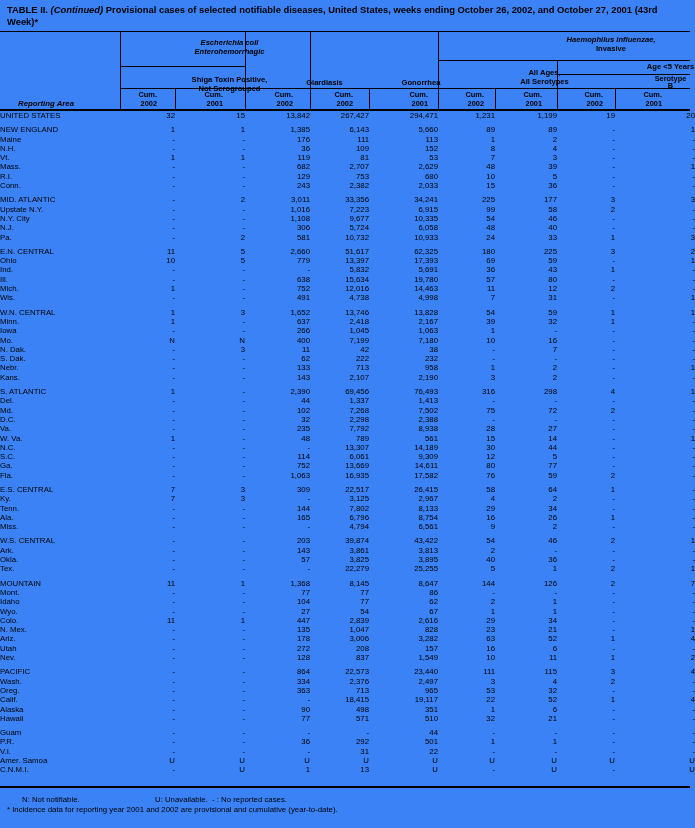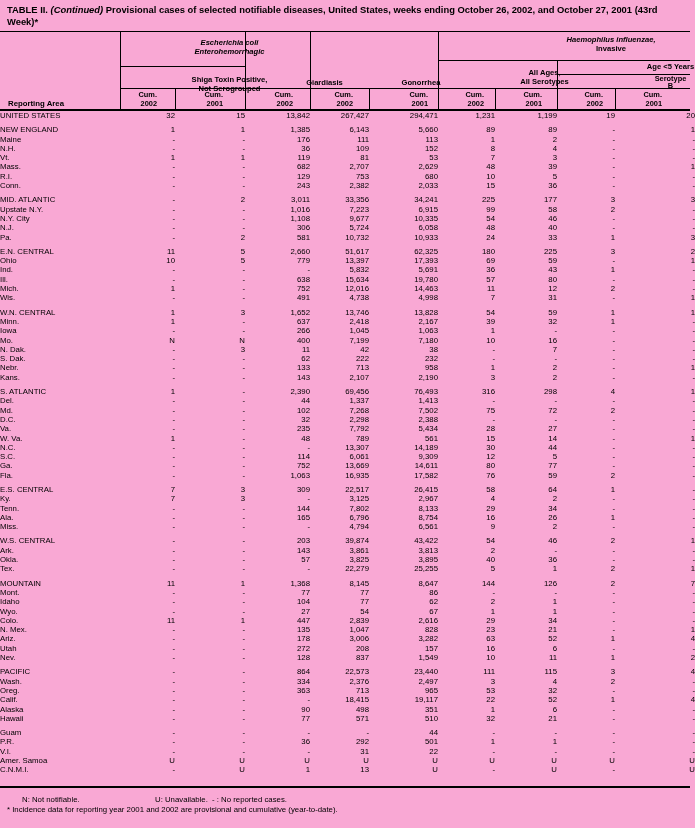--- a/index.html
+++ b/index.html
@@ -1,17 +1,17 @@
 <!DOCTYPE html>
 <html><head>
 <meta charset="utf-8">
 <style>
   html,body{margin:0;padding:0;background:#fff;}
   body{width:695px;height:828px;font-family:"Liberation Sans",sans-serif;color:#000;}
-  .page{position:relative;width:695px;height:828px;background:#f9a8d4;overflow:hidden;}
+  .page{position:relative;width:695px;height:828px;background:#3b82f6;overflow:hidden;}
   .title{position:absolute;left:7px;top:4px;width:680px;font-size:9.4px;font-weight:bold;line-height:11.5px;}
   .title .it{font-style:italic;}
   .hdr{position:absolute;left:0;top:31px;width:695px;height:80px;}
   .ln{position:absolute;background:#000;}
   .hlbl{position:absolute;font-size:7.6px;font-weight:bold;text-align:center;line-height:9px;padding-left:47px;}
   .hlbl .it{font-style:italic;}
   .sb{line-height:6.8px;font-size:7.4px;}
   .ralbl{position:absolute;font-size:7.8px;font-weight:bold;}
   .cum{position:absolute;width:50px;font-size:7.4px;font-weight:bold;text-align:right;line-height:9px;}
   table.body{position:absolute;top:111px;left:0;width:695px;border-collapse:collapse;table-layout:fixed;}
@@ -66,21 +66,21 @@
     </div>
     <div class="hlbl" style="left:438px;top:37px;width:119px;">
       <div>All Ages,</div>
       <div>All Serotypes</div>
     </div>
     <div class="hlbl" style="left:557px;top:31px;width:133px;">Age &lt;5 Years</div>
     <div class="hlbl sb" style="left:557px;top:45px;width:133px;">
       <div>Serotype</div>
       <div>B</div>
     </div>
-    <div class="ralbl" style="left:8px;bottom:3px;">Reporting Area</div>
+    <div class="ralbl" style="left:18px;bottom:3px;font-style:italic;">Reporting Area</div>
 
     <div class="cum" style="left:107px;top:59px;">
         <div>Cum.</div>
         <div>2002</div>
       </div>
     <div class="cum" style="left:173px;top:59px;">
         <div>Cum.</div>
         <div>2001</div>
       </div>
     <div class="cum" style="left:243px;top:59px;">
@@ -513,21 +513,21 @@
           <td class="num c7">-</td>
           <td class="num c8">-</td>
           <td class="num c9">-</td>
         </tr>
         <tr>
           <td class="c0">Va.</td>
           <td class="num c1">-</td>
           <td class="num c2">-</td>
           <td class="num c3">235</td>
           <td class="num c4">7,792</td>
-          <td class="num c5">5,434</td>
+          <td class="num c5">8,938</td>
           <td class="num c6">28</td>
           <td class="num c7">27</td>
           <td class="num c8">-</td>
           <td class="num c9">-</td>
         </tr>
         <tr>
           <td class="c0">W. Va.</td>
           <td class="num c1">1</td>
           <td class="num c2">-</td>
           <td class="num c3">48</td>

